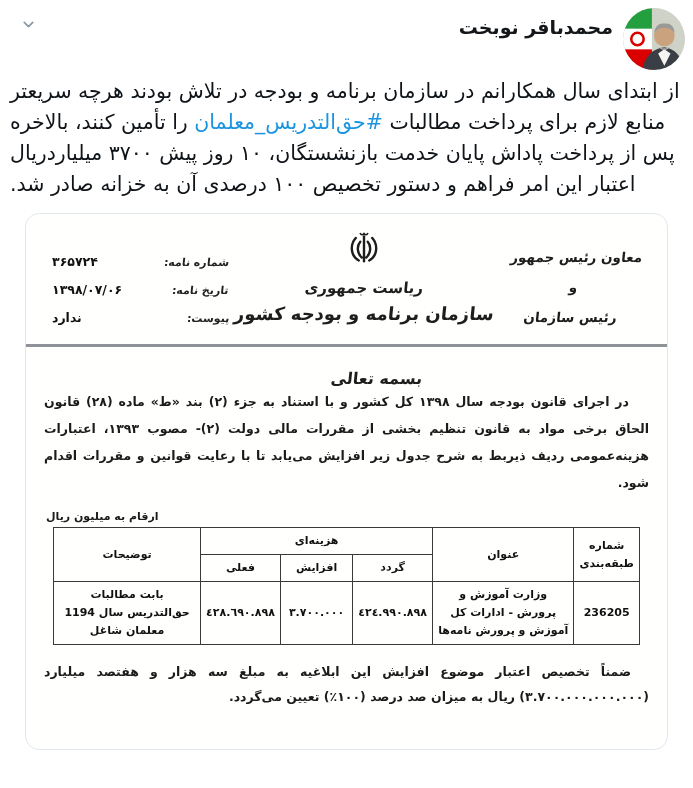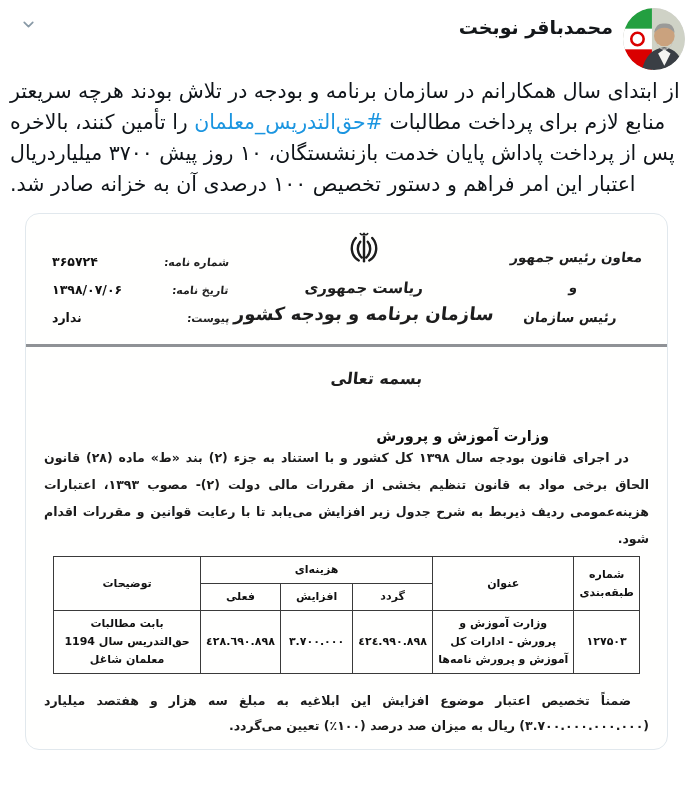--- a/index.html
+++ b/index.html
@@ -269,24 +269,24 @@
           <span class="meta-label">پیوست:</span>
           <span class="meta-value">ندارد</span>
         </div>
       </div>
     </div>
 
     <div class="lh-divider"></div>
 
     <div class="besmele calli">بسمه تعالی</div>
 
-    <div class="addressee">وزارت آموزش و پرورش</div>
 
     <div class="doc-body">در اجرای قانون بودجه سال ۱۳۹۸ کل کشور و با استناد به جزء (۲) بند «ط» ماده (۲۸) قانون الحاق برخی مواد به قانون تنظیم بخشی از مقررات مالی دولت (۲)- مصوب ۱۳۹۳، اعتبارات هزینه‌عمومی ردیف ذیربط به شرح جدول زیر افزایش می‌یابد تا با رعایت قوانین و مقررات اقدام شود.</div>
 
+    <div class="table-note">ارقام به میلیون ریال</div>
 
     <table class="budget">
       <colgroup>
         <col class="c-class">
           <col class="c-title">
           <col class="c-num">
           <col class="c-num">
           <col class="c-num">
           <col class="c-desc">
       </colgroup>
@@ -298,21 +298,21 @@
           <th rowspan="2">توضیحات</th>
         </tr>
         <tr>
           <th>گردد</th>
           <th>افزایش</th>
           <th>فعلی</th>
         </tr>
       </thead>
       <tbody>
         <tr>
-          <td>۱۲۷۵۰۳</td>
+          <td>236205</td>
           <td>وزارت آموزش و پرورش - ادارات کل آموزش و پرورش نامه‌ها</td>
           <td>٤٢٤.٩٩٠.٨٩٨</td>
           <td>٣.٧٠٠.٠٠٠</td>
           <td>٤٢٨.٦٩٠.٨٩٨</td>
           <td>بابت مطالبات حق‌التدریس سال 1194 معلمان شاغل</td>
         </tr>
       </tbody>
     </table>
 
     <div class="doc-footer">ضمناً تخصیص اعتبار موضوع افزایش این ابلاغیه به مبلغ سه هزار و هفتصد میلیارد (۳.۷۰۰.۰۰۰.۰۰۰.۰۰۰) ریال به میزان صد درصد (۱۰۰٪) تعیین می‌گردد.</div>

